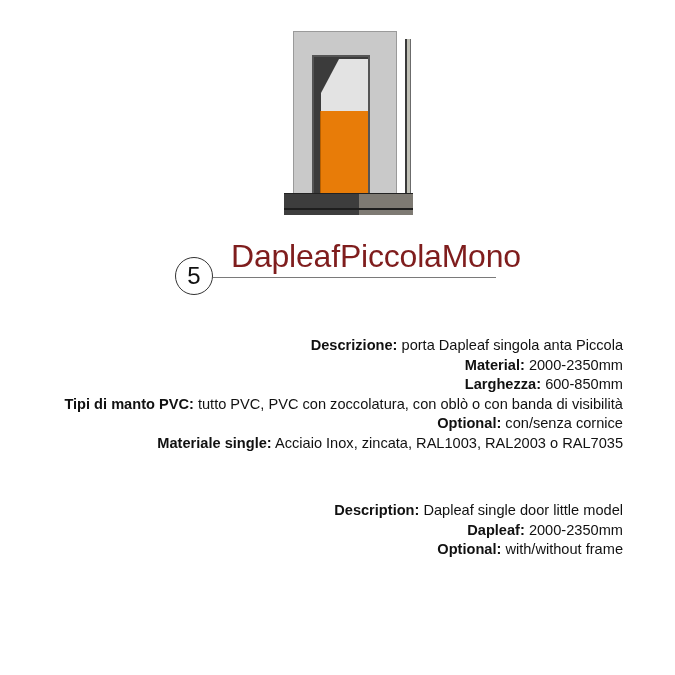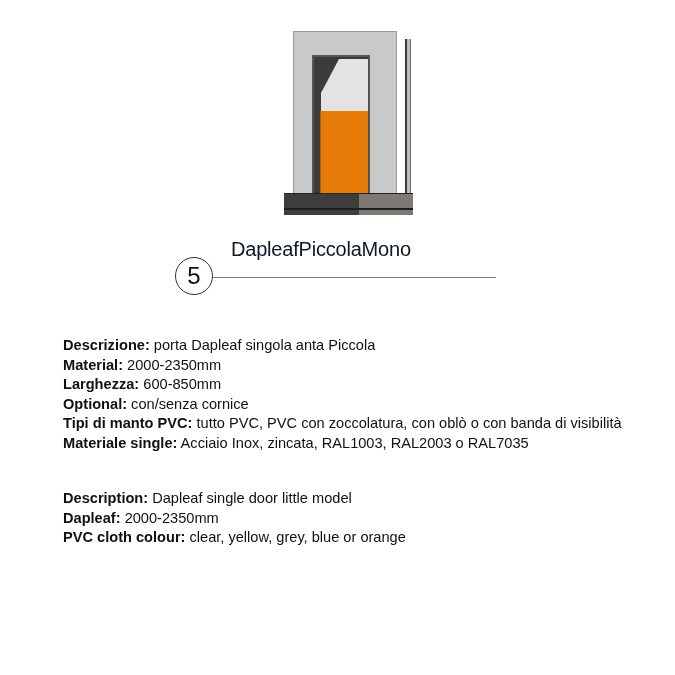--- a/index.html
+++ b/index.html
@@ -121,44 +121,45 @@
       box-sizing: border-box;
       font-size: 24px;
       line-height: 36px;
       text-align: center;
       color: #111;
     }
     .title {
       position: absolute;
       left: 231px;
       top: 238px;
-      font-size: 20px;
-      color: #0f172a;
+      font-size: 32px;
+      color: #7f1d1d;
       letter-spacing: -0.2px;
       white-space: nowrap;
     }
     .title-rule {
       position: absolute;
       left: 213px;
       top: 277px;
       width: 283px;
       height: 1px;
       background: #7a7a7a;
     }
     
     .specs {
       position: absolute;
       left: 63px;
       font-size: 14.6px;
       line-height: 19.6px;
       color: #111;
       width: 560px;
+      text-align: right;
     }
     .specs-it { top: 336px; }
-    .specs-en { top: 489px; }
+    .specs-en { top: 501px; }
     .spec-line { display: block; }
     .spec-label { font-weight: bold; }
   </style>
 </head>
 <body>
 
 <div class="door-figure">
   <div class="frame"></div>
   <div class="frame-edge"></div>
   <div class="opening"></div>
@@ -171,22 +172,22 @@
 </div>
 
 <div class="badge">5</div>
 <div class="title">DapleafPiccolaMono</div>
 <div class="title-rule"></div>
 
 <div class="specs specs-it">
   <span class="spec-line"><span class="spec-label">Descrizione:</span> <span>porta Dapleaf singola anta Piccola</span></span>
   <span class="spec-line"><span class="spec-label">Material:</span> <span>2000-2350mm</span></span>
   <span class="spec-line"><span class="spec-label">Larghezza:</span> <span>600-850mm</span></span>
+  <span class="spec-line"><span class="spec-label">Tipi di manto PVC:</span> <span>tutto PVC, PVC con zoccolatura, con oblò o con banda di visibilità</span></span>
   <span class="spec-line"><span class="spec-label">Optional:</span> <span>con/senza cornice</span></span>
-  <span class="spec-line"><span class="spec-label">Tipi di manto PVC:</span> <span>tutto PVC, PVC con zoccolatura, con oblò o con banda di visibilità</span></span>
   <span class="spec-line"><span class="spec-label">Materiale single:</span> <span>Acciaio Inox, zincata, RAL1003, RAL2003 o RAL7035</span></span>
 </div>
 
 <div class="specs specs-en">
   <span class="spec-line"><span class="spec-label">Description:</span> <span>Dapleaf single door little model</span></span>
   <span class="spec-line"><span class="spec-label">Dapleaf:</span> <span>2000-2350mm</span></span>
-  <span class="spec-line"><span class="spec-label">PVC cloth colour:</span> <span>clear, yellow, grey, blue or orange</span></span>
+  <span class="spec-line"><span class="spec-label">Optional:</span> <span>with/without frame</span></span>
 </div>
 
 </body></html>

